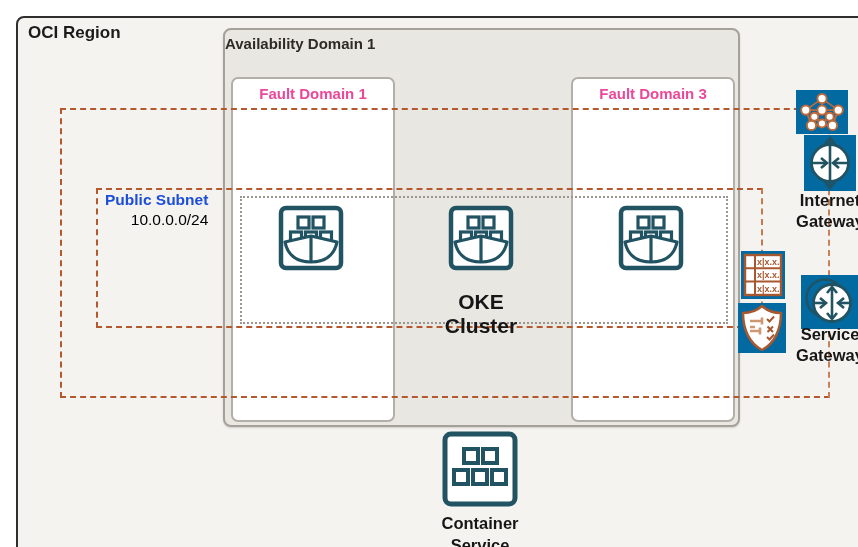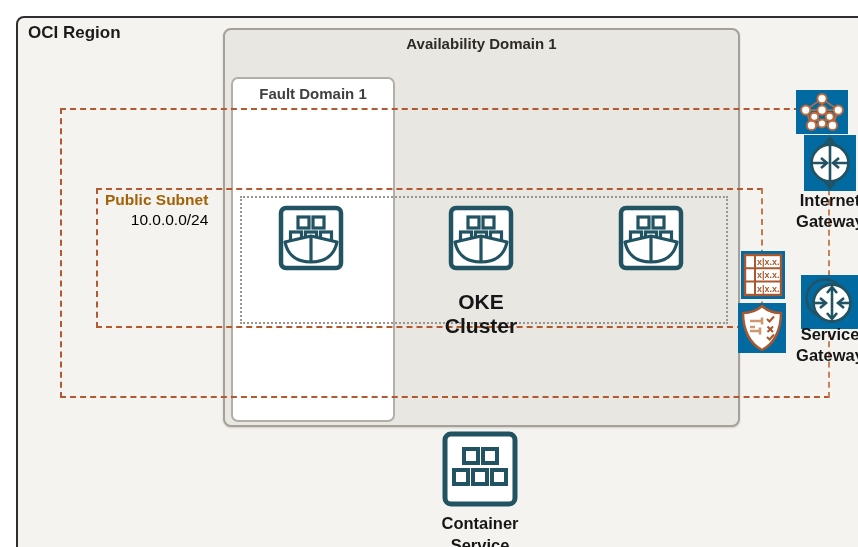--- a/index.html
+++ b/index.html
@@ -4,37 +4,37 @@
 <style>
   html,body{margin:0;padding:0;background:#ffffff;font-family:"Liberation Sans",sans-serif;}
   .page{position:relative;width:854px;height:543px;margin:16px;background:#f4f3ef;
         border:2px solid #2e2e2e;border-radius:8px;overflow:hidden;}
   .abs{position:absolute;}
 
   .region-label{left:10px;top:5px;font-size:17px;font-weight:bold;color:#1b1b1b;z-index:6;}
 
   .ad-box{left:205px;top:10px;width:513px;height:395px;background:#e9e7e2;
           border:2px solid #a5a19a;border-radius:8px;box-shadow:0 1px 2px rgba(0,0,0,.15);z-index:1;}
-  .ad-title{position:absolute;left:0;top:5px;width:100%;text-align:center;
+  .ad-title{position:absolute;left:0;top:5px;width:100%;
             font-size:15px;font-weight:bold;color:#2e2b27;}
   .fd-box{position:absolute;top:47px;width:160px;height:341px;background:#ffffff;
           border:2px solid #b3afa8;border-radius:7px;}
   .fd1{left:6px;} .fd2{left:176px;} .fd3{left:346px;}
-  .fd-title{margin-top:6px;text-align:center;font-size:15px;font-weight:bold;color:#404040;}
+  .fd-title{margin-top:6px;text-align:center;font-size:15px;font-weight:bold;color:#ec4899;}
 
   .vcn-box{left:42px;top:90px;width:766px;height:286px;border:2px dashed #b4582e;
            border-right-color:#c98257;z-index:2;}
   .vcn-labels{left:52px;top:94px;z-index:3;}
   .vcn-name{font-size:16px;font-weight:bold;color:#b4572c;}
   .vcn-cidr{margin-top:4px;font-size:17px;font-weight:bold;color:#b4572c;}
 
   .subnet-box{left:78px;top:170px;width:663px;height:136px;border:2px dashed #b4582e;
               border-right-color:#c47a4c;z-index:2;}
   .subnet-labels{left:87px;top:173px;z-index:3;}
-  .subnet-name{font-size:15.5px;font-weight:bold;color:#a16207;}
+  .subnet-name{font-size:15.5px;font-weight:bold;color:#1d4ed8;}
   .subnet-cidr{margin-top:2px;font-size:15.5px;font-weight:normal;color:#000000;text-align:right;}
 
   .oke-box{left:222px;top:178px;width:484px;height:124px;border:2px dotted #9b978f;z-index:2;}
   .oke-label{left:403px;top:272px;width:120px;text-align:center;
              font-size:21px;font-weight:bold;color:#161616;z-index:4;}
 
   .icon{z-index:4;line-height:0;}
   .mask{background:#0369a1;}
   .ship-icon{width:68px;height:68px;top:186px;}
   .ship1{left:259px;} .ship2{left:429px;} .ship3{left:599px;}
@@ -58,20 +58,23 @@
 <body>
 
 <div class="page">
 
   <div class="abs region-label">OCI Region</div>
 
   <div class="abs ad-box">
     <div class="ad-title">Availability Domain 1</div>
     <div class="fd-box fd1">
       <div class="fd-title">Fault Domain 1</div>
+    </div>
+    <div class="fd-box fd3">
+      <div class="fd-title">Fault Domain 3</div>
     </div>
   </div>
 
   <div class="abs vcn-box"></div>
   <div class="abs subnet-box"></div>
   <div class="abs oke-box"></div>
 
 
   <div class="abs subnet-labels">
     <div class="subnet-name">Public Subnet</div>

